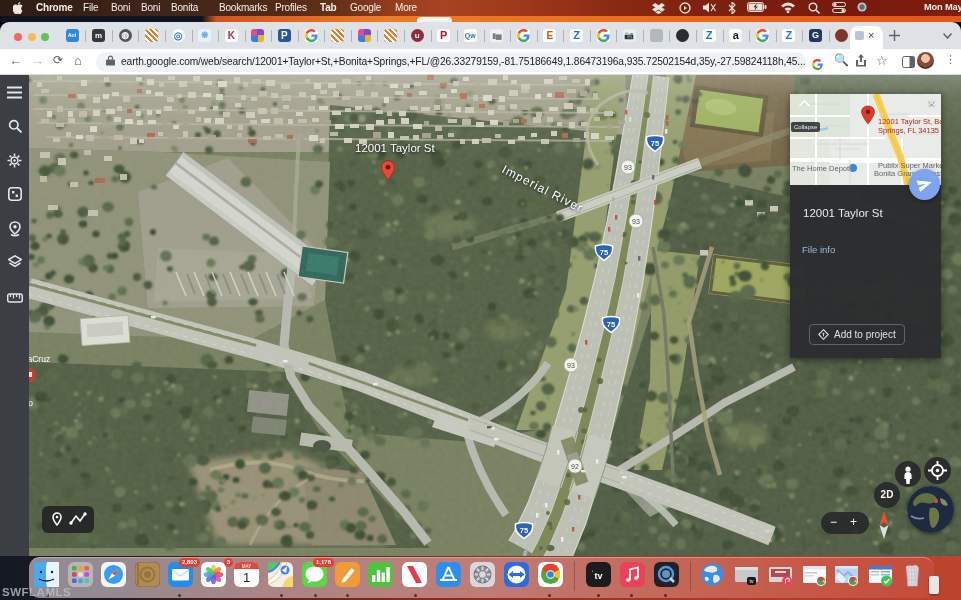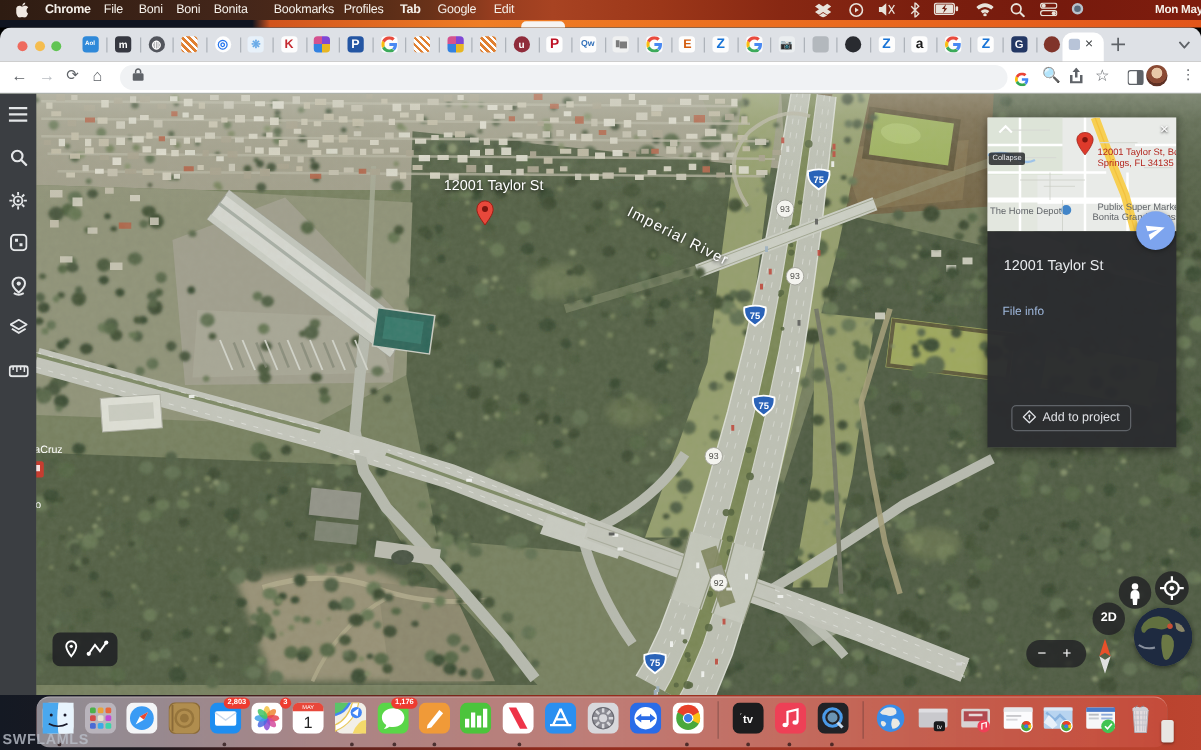--- a/index.html
+++ b/index.html
@@ -52,21 +52,21 @@
         </svg></span>
       <span style="left:36px;font-weight:700">Chrome</span>
       <span style="left:83px;font-weight:400">File</span>
       <span style="left:111px;font-weight:400">Boni</span>
       <span style="left:141px;font-weight:400">Boni</span>
       <span style="left:171px;font-weight:400">Bonita</span>
       <span style="left:219px;font-weight:400">Bookmarks</span>
       <span style="left:275px;font-weight:400">Profiles</span>
       <span style="left:320px;font-weight:700">Tab</span>
       <span style="left:350px;font-weight:400">Google</span>
-      <span style="left:395px;font-weight:400">Edit</span>
+      <span style="left:395px;font-weight:400">More</span>
       <span style="left:652px;top:2px"><svg width="13" height="12" viewBox="0 0 13 12">
           <path d="M3.2 1 L6.5 3.2 L9.8 1 L13 3.2 L9.8 5.4 L13 7.6 L9.8 9.8 L6.5 7.6 L3.2 9.8 L0 7.6 L3.2 5.4 L0 3.2 Z M3.2 10.4 L6.5 8.4 L9.8 10.4 L6.5 12 Z" fill="#e8e2da"></path>
         </svg></span>
       <span style="left:679px;top:2px"><svg width="12" height="12" viewBox="0 0 12 12">
           <circle cx="6" cy="6" r="5" fill="none" stroke="#e8e2da" stroke-width="1.3"></circle>
           <path d="M5 4 L8 6 L5 8 Z" fill="#e8e2da"></path>
         </svg></span>
       <span style="left:703px;top:2px"><svg width="13" height="11" viewBox="0 0 13 11">
           <path d="M0 3.5 h2.5 L6 0.5 V10.5 L2.5 7.5 H0 Z" fill="#e8e2da"></path>
           <path d="M8 2 L12.5 9 M12.5 2 L8 9" stroke="#e8e2da" stroke-width="1.1"></path>
@@ -198,21 +198,21 @@
         </svg>
       </div>
       <div id="urlbar" class="abs">
         <span class="nbtn abs" style="left:9px">←</span>
         <span class="nbtn abs" style="left:31px;color:#b9bdc2">→</span>
         <span class="nbtn abs" style="left:53px;font-size:12px">⟳</span>
         <span class="nbtn abs" style="left:74px;font-size:13px">⌂</span>
         <div id="omni" class="abs"><svg width="9" height="11" viewBox="0 0 9 11" style="margin-left:10px;vertical-align:-1px">
             <rect y="4.6" width="9" height="6" rx="1.2" fill="#5f6368"></rect>
             <path d="M2.5 4.5 V3.2 a2 2 0 0 1 4 0 V4.5" stroke="#5f6368" stroke-width="1.2" fill="none"></path>
-          </svg></div>
+          </svg><span style="margin-left:6px">earth.google.com/web/search/12001+Taylor+St,+Bonita+Springs,+FL/@26.33279159,-81.75186649,1.86473196a,935.72502154d,35y,-27.59824118h,45...</span></div>
         <span class="abs" style="left:812px;top:7px"><svg width="11" height="11" viewBox="0 0 48 48">
             <path fill="#EA4335" d="M24 9.5c3.5 0 6.6 1.2 9.1 3.6l6.8-6.8C35.7 2.4 30.2 0 24 0 14.6 0 6.5 5.4 2.6 13.2l7.9 6.2C12.4 13.5 17.7 9.5 24 9.5z"></path>
             <path fill="#4285F4" d="M46.6 24.5c0-1.6-.1-3.1-.4-4.5H24v9h12.7c-.6 2.9-2.2 5.4-4.7 7.1l7.6 5.9c4.4-4.1 7-10.1 7-17.5z"></path>
             <path fill="#FBBC05" d="M10.5 28.6c-.5-1.5-.8-3-.8-4.6s.3-3.1.8-4.6l-7.9-6.2C1 16.5 0 20.1 0 24s1 7.5 2.6 10.8l7.9-6.2z"></path>
             <path fill="#34A853" d="M24 48c6.2 0 11.4-2 15.2-5.5l-7.6-5.9c-2.1 1.4-4.8 2.2-7.6 2.2-6.3 0-11.6-4-13.5-9.6l-7.9 6.2C6.5 42.6 14.6 48 24 48z"></path>
           </svg></span>
         <span class="nbtn abs" style="left:834px;font-size:12px">🔍</span>
         <svg class="abs" width="12" height="14" viewBox="0 0 12 14" style="left:855px;top:5px">
           <path d="M6 0 L9 3.5 H7 V8 H5 V3.5 H3 Z M1 6 V12.5 H11 V6 H9 V11 H3 V6 Z" fill="#5f6368"></path>
         </svg>

